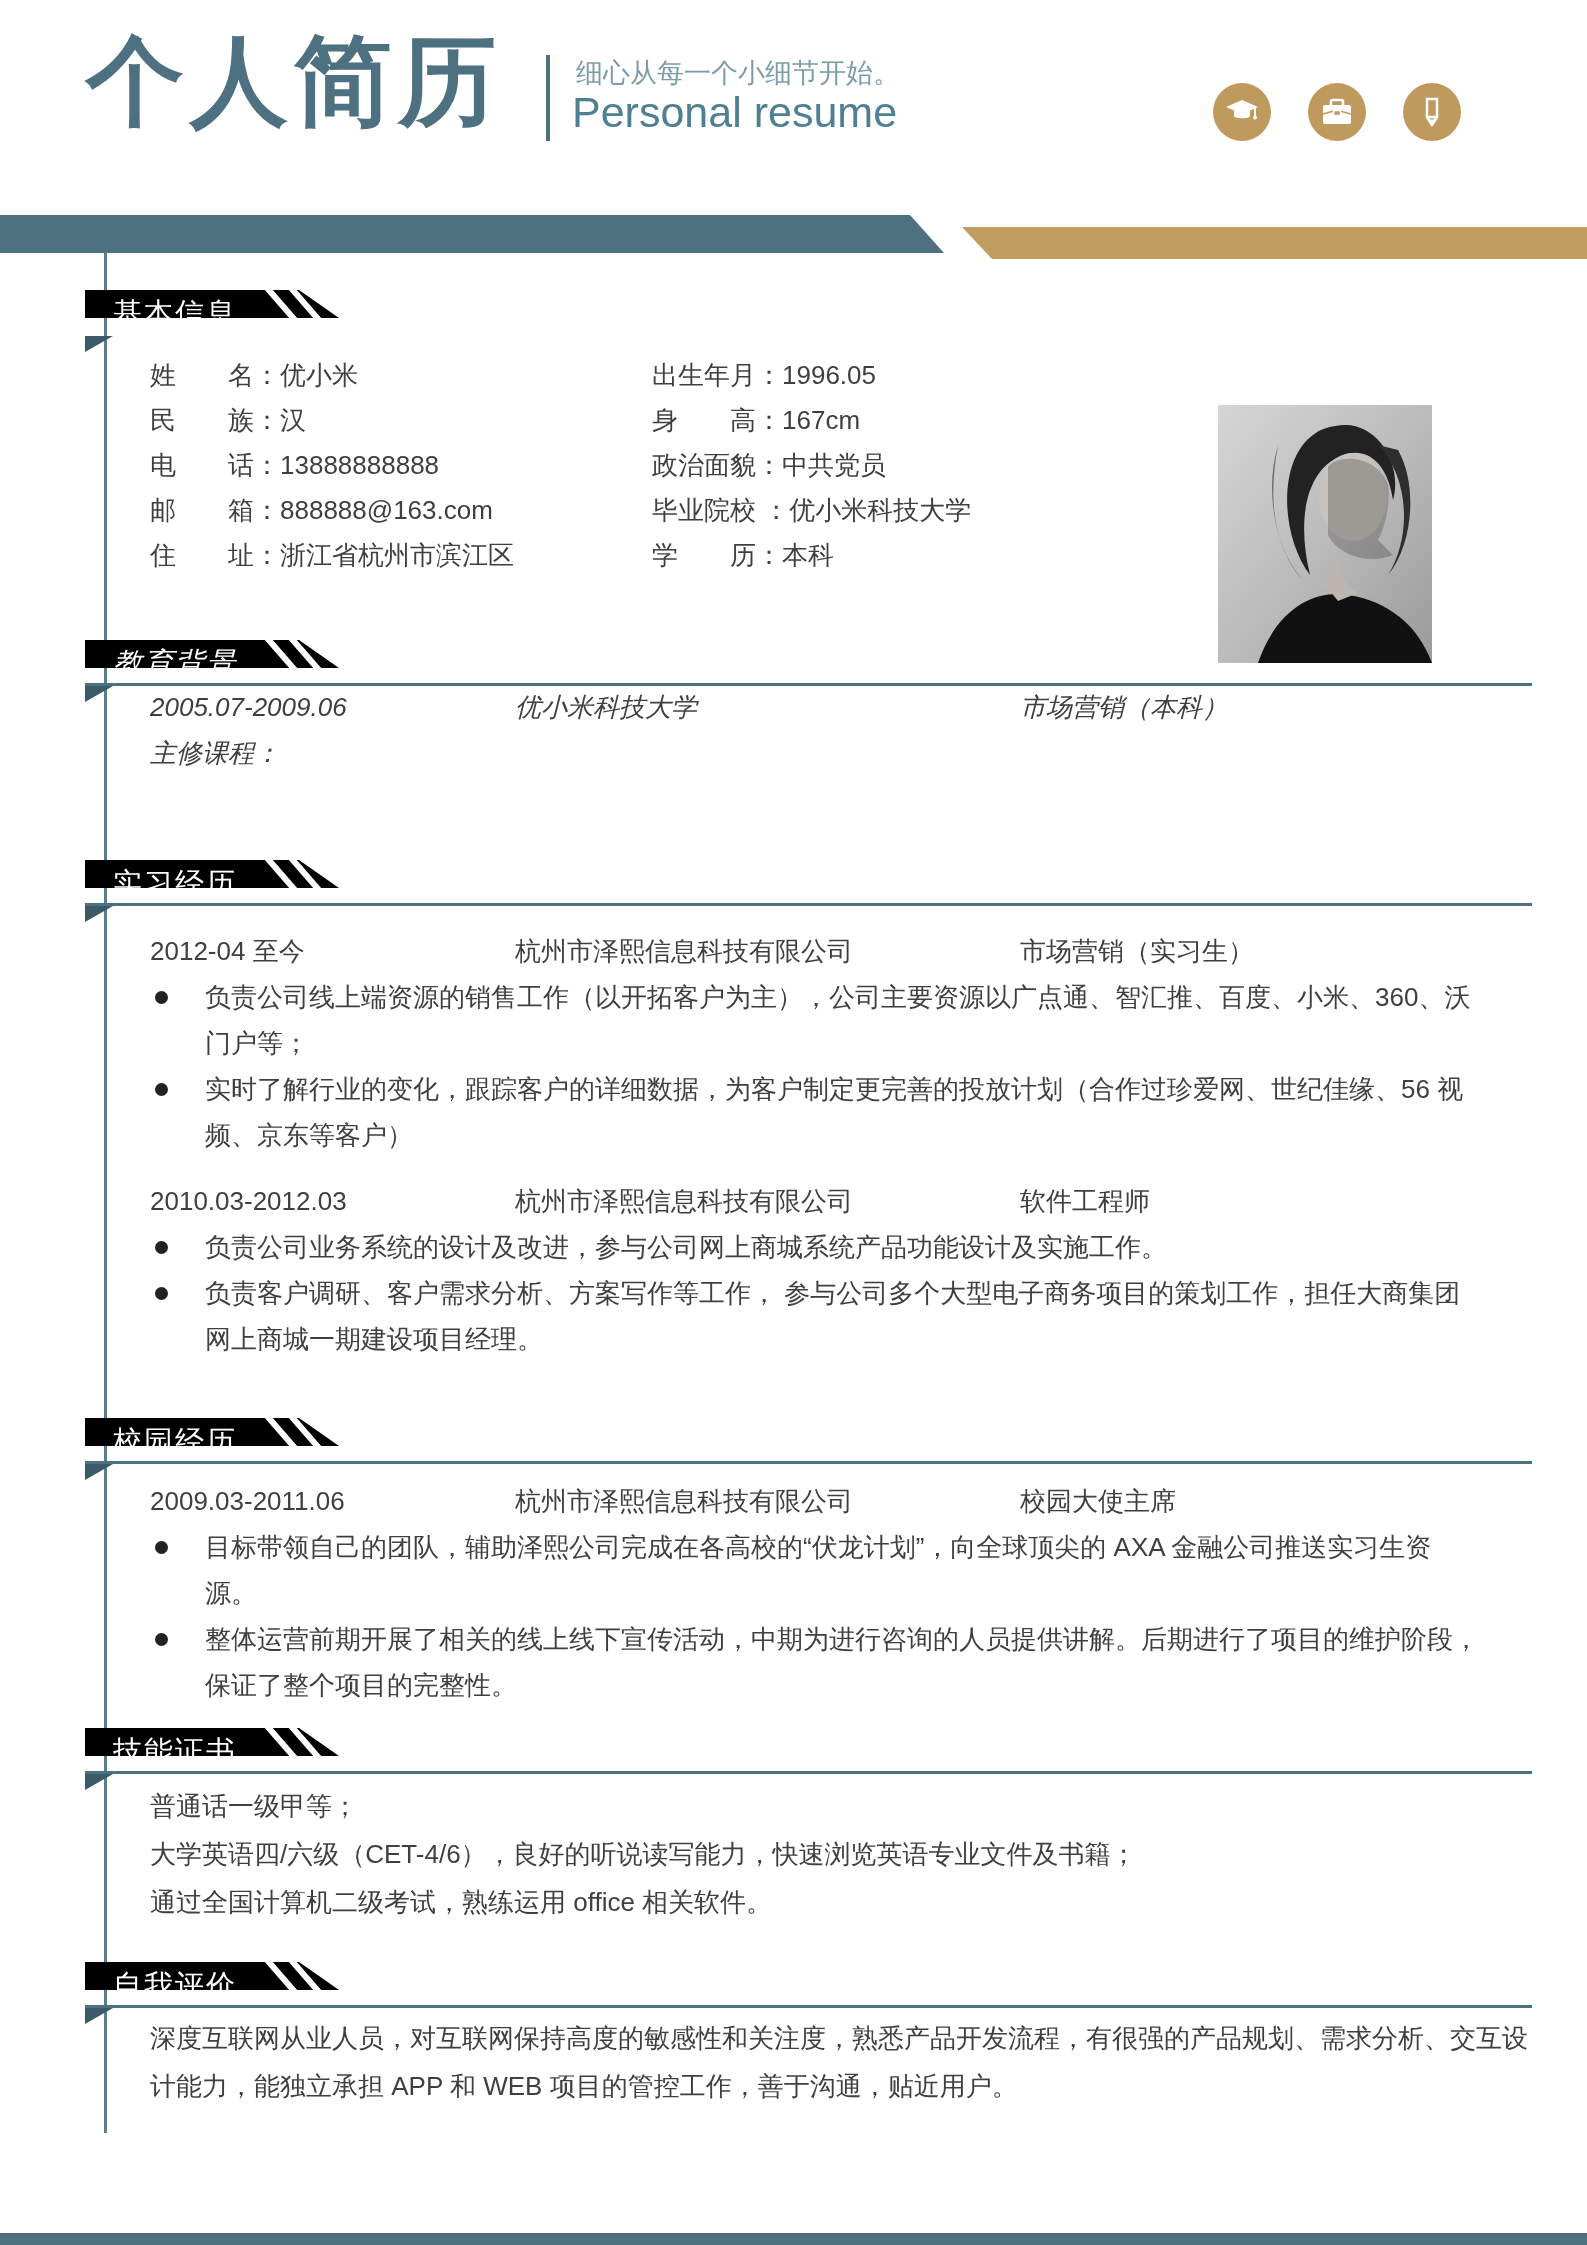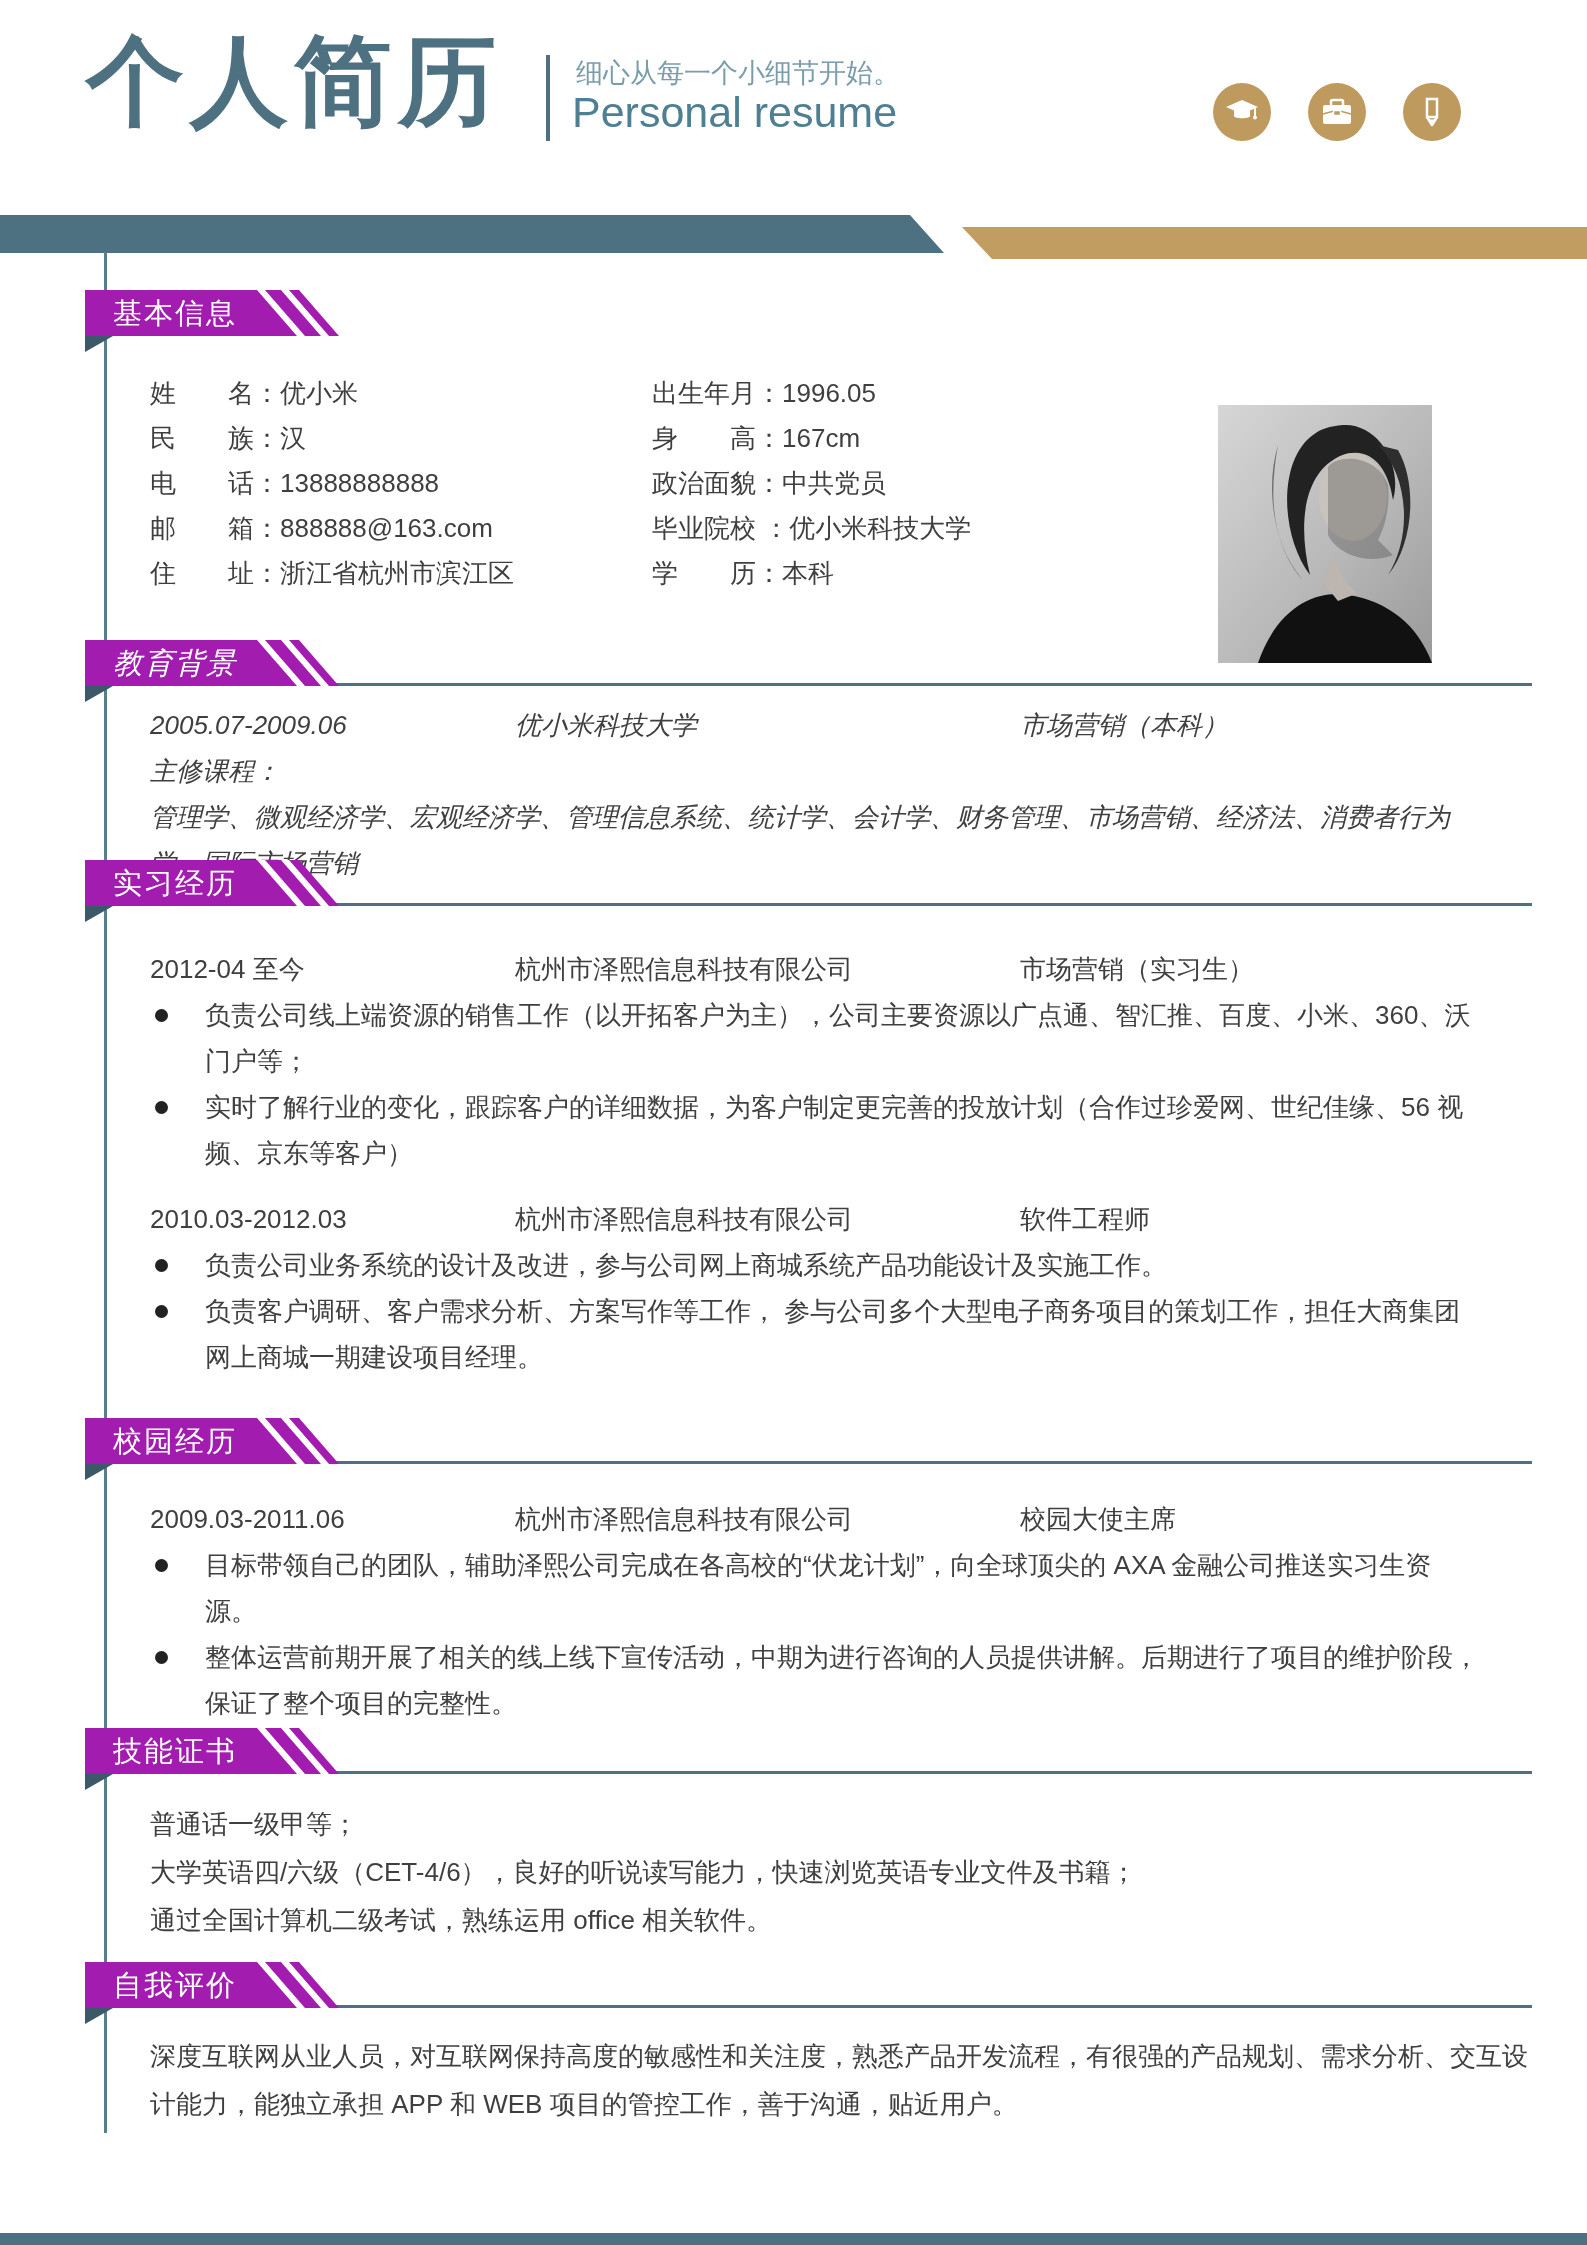--- a/index.html
+++ b/index.html
@@ -30,21 +30,21 @@
   .bar-gold{
     position:absolute;left:950px;top:227px;width:637px;height:32px;background:#c29d61;
     clip-path:polygon(12px 0,100% 0,100% 100%,42px 100%);
   }
   .bar-bottom{position:absolute;left:0;bottom:0;width:100%;height:12px;background:#4e7182;}
   
   .spine{position:absolute;left:104px;top:252px;width:3px;height:1881px;background:#5a7d8d;}
   
   .section{position:absolute;left:85px;width:1447px;}
   .ribbon{
-    position:relative;width:254px;height:46px;background:#a21caf;z-index:2;
+    position:relative;width:254px;height:28px;background:#000000;z-index:2;
     clip-path:polygon(0 0,214px 0,254px 100%,0 100%);
   }
   .ribbon::before,.ribbon::after{
     content:"";position:absolute;top:-4px;bottom:-4px;width:8px;background:#ffffff;
     transform:skewX(41deg);
   }
   .ribbon::before{left:192px;}
   .ribbon::after{left:216px;}
   .ribbon .ribbon-title{
     position:absolute;left:28px;top:0;height:46px;line-height:46px;
@@ -157,21 +157,20 @@
     <span class="ribbon-title">教育背景</span>
   </div>
   <div class="ribbon-fold"></div>
   <div class="section-content">
     <div class="entry-head">
       <span>2005.07-2009.06</span>
       <span>优小米科技大学</span>
       <span>市场营销（本科）</span>
     </div>
     <div>主修课程：</div>
-    <div>管理学、微观经济学、宏观经济学、管理信息系统、统计学、会计学、财务管理、市场营销、经济法、消费者行为学、国际市场营销</div>
   </div>
 </div>
 
 <div class="section" style="top:860px;">
   <div class="section-rule"></div>
   <div class="ribbon">
     <span class="ribbon-title">实习经历</span>
   </div>
   <div class="ribbon-fold"></div>
   <div class="section-content" style="margin-top:40px;">

